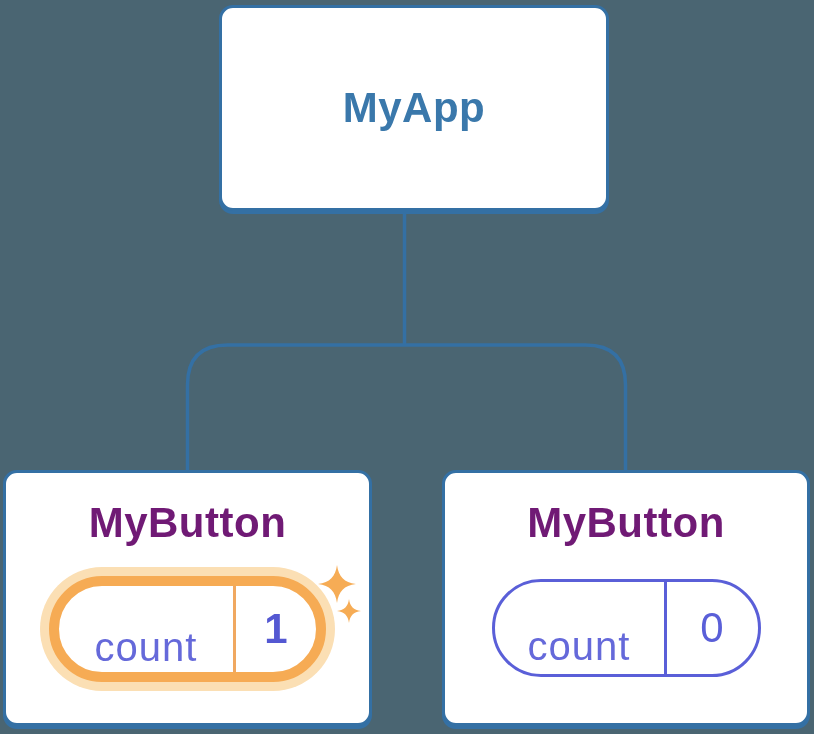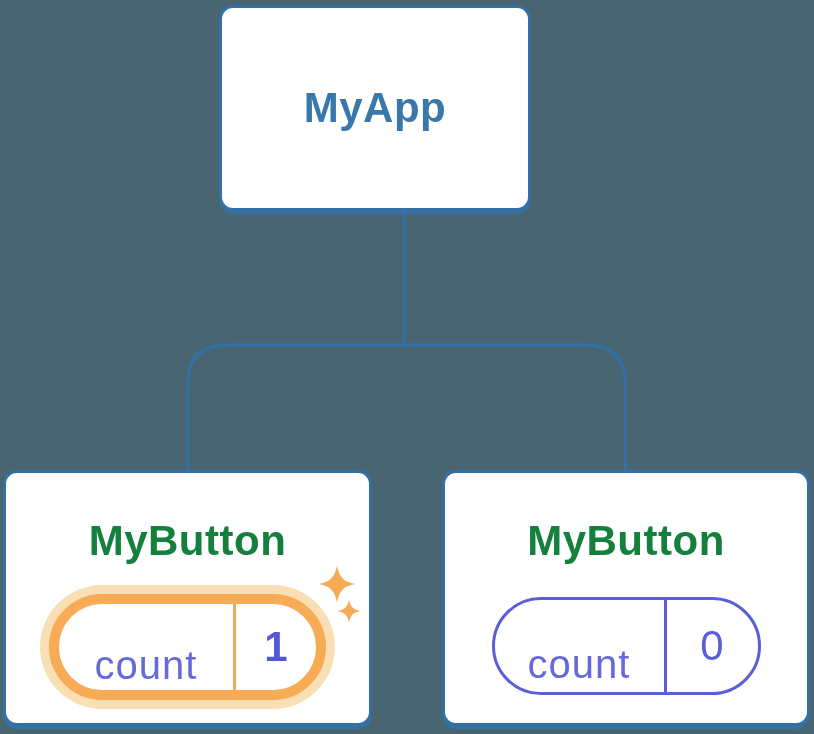--- a/index.html
+++ b/index.html
@@ -27,21 +27,21 @@
     border: 3px solid #3470A4;
     box-shadow: 0 3px 0 #3470A4;
     border-radius: 14px;
     display: flex;
     flex-direction: column;
     align-items: center;
   }
   .root-card {
     left: 219px;
     top: 5px;
-    width: 312px;
+    width: 390px;
     height: 206px;
     justify-content: center;
   }
   .child-card-left {
     left: 3px;
     top: 470px;
     width: 369px;
     height: 256px;
   }
   .child-card-right {
@@ -53,22 +53,22 @@
   .node-title {
     font-size: 42px;
     font-weight: bold;
     line-height: 48px;
     letter-spacing: 0.5px;
   }
   .root-card .node-title {
     color: #3A78AB;
   }
   .child-title {
-    margin-top: 44px;
-    color: #15803d;
+    margin-top: 26px;
+    color: #701a75;
   }
   .pill {
     box-sizing: border-box;
     display: flex;
     align-items: stretch;
     background: #ffffff;
   }
   .pill-highlight {
     margin-top: 29px;
     width: 277px;

